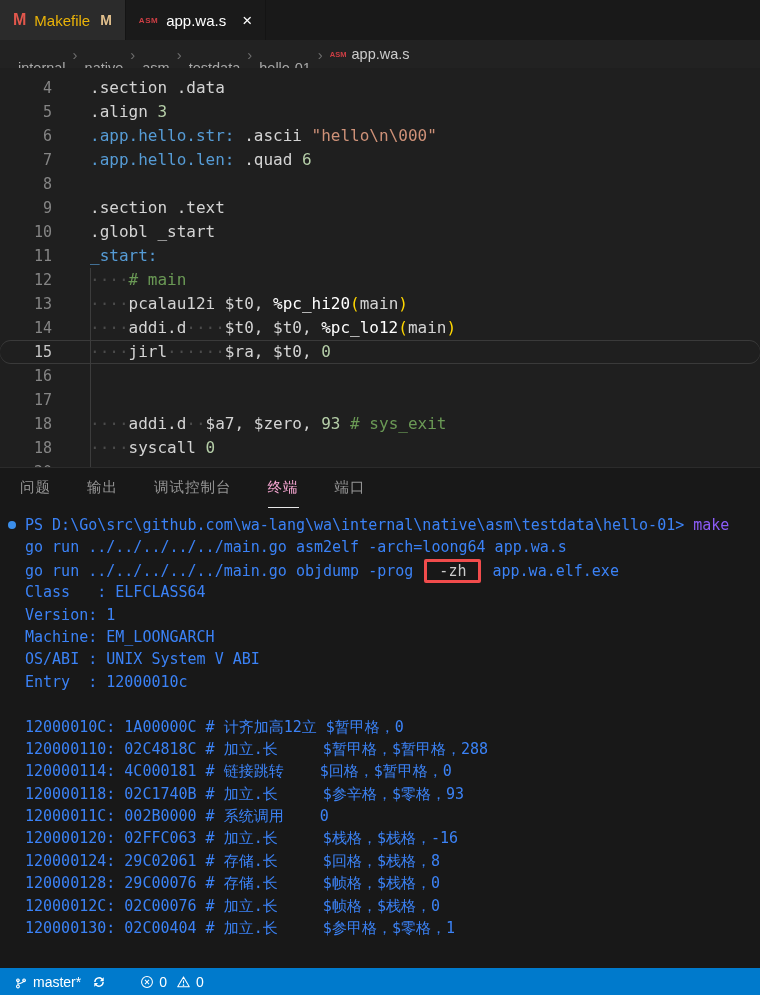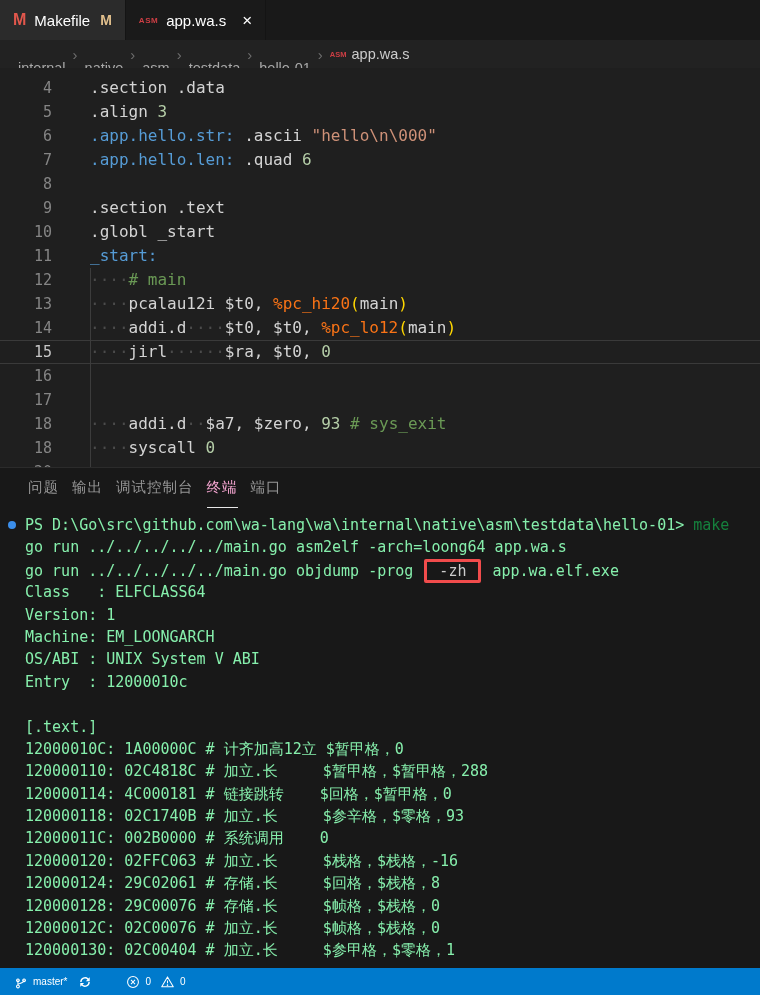--- a/index.html
+++ b/index.html
@@ -7,59 +7,59 @@
           font-family:"Liberation Sans",sans-serif;background:#1f1f1f;}
 
   
   .tabbar{height:40px;background:#191919;display:flex;align-items:stretch;flex:none;}
   .tab{display:flex;align-items:center;gap:8px;padding:0 13px;font-size:15px;border-right:1px solid #141414;cursor:default;}
   .tab.inactive{background:#2b2b2b;}
   .tab.active{background:#1a1a1a;}
   .ficon-m{color:#e2574c;font-weight:bold;font-size:16px;}
   .ficon-asm{color:#cc3e44;font-weight:bold;font-size:8px;letter-spacing:.5px;}
   .tab-label{color:#ffffff;}
-  .tab-label.mod{color:#ffffff;}
+  .tab-label.mod{color:#eab308;}
   .tab-badge{color:#e2c08d;font-size:14px;font-weight:bold;margin-left:2px;}
   .close{color:#ffffff;font-size:17px;margin-left:8px;line-height:1;}
 
   
   .breadcrumbs{height:28px;background:#222222;display:flex;align-items:center;
                padding-left:18px;font-size:14.5px;color:#a9a9a9;gap:7px;flex:none;}
   .bc-sep{color:#6e6e6e;font-size:15px;}
   .bc-item{color:#a9a9a9;margin-top:28px;}
   .bc-file{color:#cccccc;display:flex;align-items:center;gap:5px;}
   .bc-ficon{color:#cc3e44;font-weight:bold;font-size:7.5px;}
 
   
   .editor{height:399px;box-sizing:border-box;padding-top:8px;background:#1f1f1f;overflow:hidden;
           position:relative;font-family:"DejaVu Sans Mono","Liberation Mono",monospace;font-size:16px;flex:none;}
   .crow{display:flex;height:24px;line-height:24px;position:relative;white-space:pre;}
-  .crow.cur{box-shadow:inset 0 1px 0 #3a3a3a, inset 0 -1px 0 #3a3a3a;}
+  .crow.cur{box-shadow:inset 0 1px 0 #3a3a3a, inset 0 -1px 0 #3a3a3a;border-radius:11px;}
   .lnum{width:52px;flex:none;text-align:right;color:#858585;font-size:15px;}
   .lnum.curn{color:#c6c6c6;}
   .code{padding-left:38px;color:#d4d4d4;}
   .guide{position:absolute;left:90px;top:0;bottom:0;width:1px;background:#3c3c3c;}
   .pl{color:#d4d4d4;} .lb{color:#569cd6;} .st{color:#ce9178;} .nu{color:#b5cea8;}
-  .cm{color:#6a9955;} .fn{color:#f97316;} .br{color:#ffd700;} .ws{color:#4b4b4b;}
+  .cm{color:#6a9955;} .fn{color:#ffffff;} .br{color:#ffd700;} .ws{color:#4b4b4b;}
 
   
   .panel{flex:1;min-height:0;background:#181818;border-top:1px solid #2b2b2b;display:flex;flex-direction:column;}
-  .panel-tabs{height:40px;display:flex;align-items:stretch;padding:0 28px;gap:13px;font-size:14.5px;flex:none;}
+  .panel-tabs{height:40px;display:flex;align-items:stretch;padding:0 20px;gap:36px;font-size:14.5px;flex:none;}
   .ptab{color:#969696;display:flex;align-items:center;border-bottom:1.5px solid transparent;letter-spacing:1px;}
   .ptab.active{color:#f9a8d4;border-bottom-color:#e7e7e7;}
   .terminal{flex:1;overflow:hidden;padding:6px 0 0 25px;
             font-family:"DejaVu Sans Mono","Liberation Mono",monospace;font-size:15px;color:#cccccc;}
   .trow{height:22.4px;line-height:22.4px;white-space:pre;position:relative;}
   .term-dot{position:absolute;left:-17px;top:7px;width:8px;height:8px;border-radius:50%;background:#3b8eea;}
-  .tx{color:#86efac;} .cy{color:#15803d;text-align:right;}
+  .tx{color:#3b82f6;} .cy{color:#8b5cf6;text-align:right;}
   .rb{border:3px solid #f14c4c;border-radius:2px;padding:0 12px;margin:0 2px;display:inline-block;line-height:18px;}
 
   
   .statusbar{height:27px;background:#007acc;color:#ffffff;display:flex;align-items:center;
-             padding:0 10px;gap:6px;font-size:10px;flex:none;}
+             padding:0 10px;gap:6px;font-size:14px;flex:none;}
   .sb-item{display:flex;align-items:center;gap:5px;height:100%;padding:0 4px;}
   .sb-item svg{display:block;}
   .sb-gap{width:14px;}
 </style>
 </head>
 <body>
 
 <div class="window">
 
   <div class="tabbar">
@@ -123,21 +123,20 @@
     <div class="terminal" id="terminal">
         <div class="trow"><span class="term-dot"></span><span class="tx">PS D:\Go\src\github.com\wa-lang\wa\internal\native\asm\testdata\hello-01&gt; </span><span class="cy">make</span></div>
         <div class="trow"><span class="tx">go run ../../../../../main.go asm2elf -arch=loong64 app.wa.s</span></div>
         <div class="trow"><span class="tx">go run ../../../../../main.go objdump -prog </span><span class="rb">-zh</span><span class="tx"> app.wa.elf.exe</span></div>
         <div class="trow"><span class="tx">Class   : ELFCLASS64</span></div>
         <div class="trow"><span class="tx">Version: 1</span></div>
         <div class="trow"><span class="tx">Machine: EM_LOONGARCH</span></div>
         <div class="trow"><span class="tx">OS/ABI : UNIX System V ABI</span></div>
         <div class="trow"><span class="tx">Entry  : 12000010c</span></div>
         <div class="trow"></div>
-        <div class="trow"><span class="tx">[.text.]</span></div>
         <div class="trow"><span class="tx">12000010C: 1A00000C # 计齐加高12立 $暂甲格，0</span></div>
         <div class="trow"><span class="tx">120000110: 02C4818C # 加立.长     $暂甲格，$暂甲格，288</span></div>
         <div class="trow"><span class="tx">120000114: 4C000181 # 链接跳转    $回格，$暂甲格，0</span></div>
         <div class="trow"><span class="tx">120000118: 02C1740B # 加立.长     $参辛格，$零格，93</span></div>
         <div class="trow"><span class="tx">12000011C: 002B0000 # 系统调用    0</span></div>
         <div class="trow"><span class="tx">120000120: 02FFC063 # 加立.长     $栈格，$栈格，-16</span></div>
         <div class="trow"><span class="tx">120000124: 29C02061 # 存储.长     $回格，$栈格，8</span></div>
         <div class="trow"><span class="tx">120000128: 29C00076 # 存储.长     $帧格，$栈格，0</span></div>
         <div class="trow"><span class="tx">12000012C: 02C00076 # 加立.长     $帧格，$栈格，0</span></div>
         <div class="trow"><span class="tx">120000130: 02C00404 # 加立.长     $参甲格，$零格，1</span></div>

